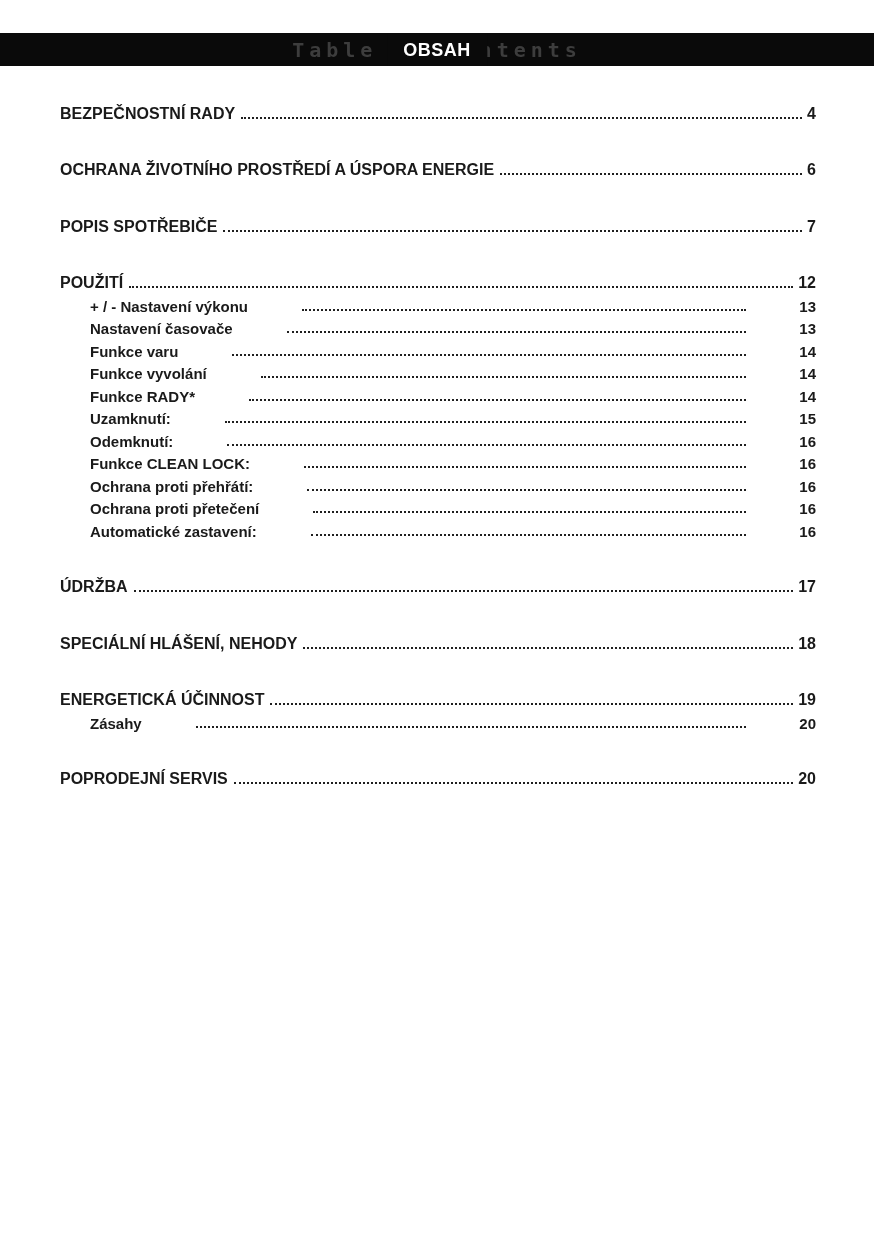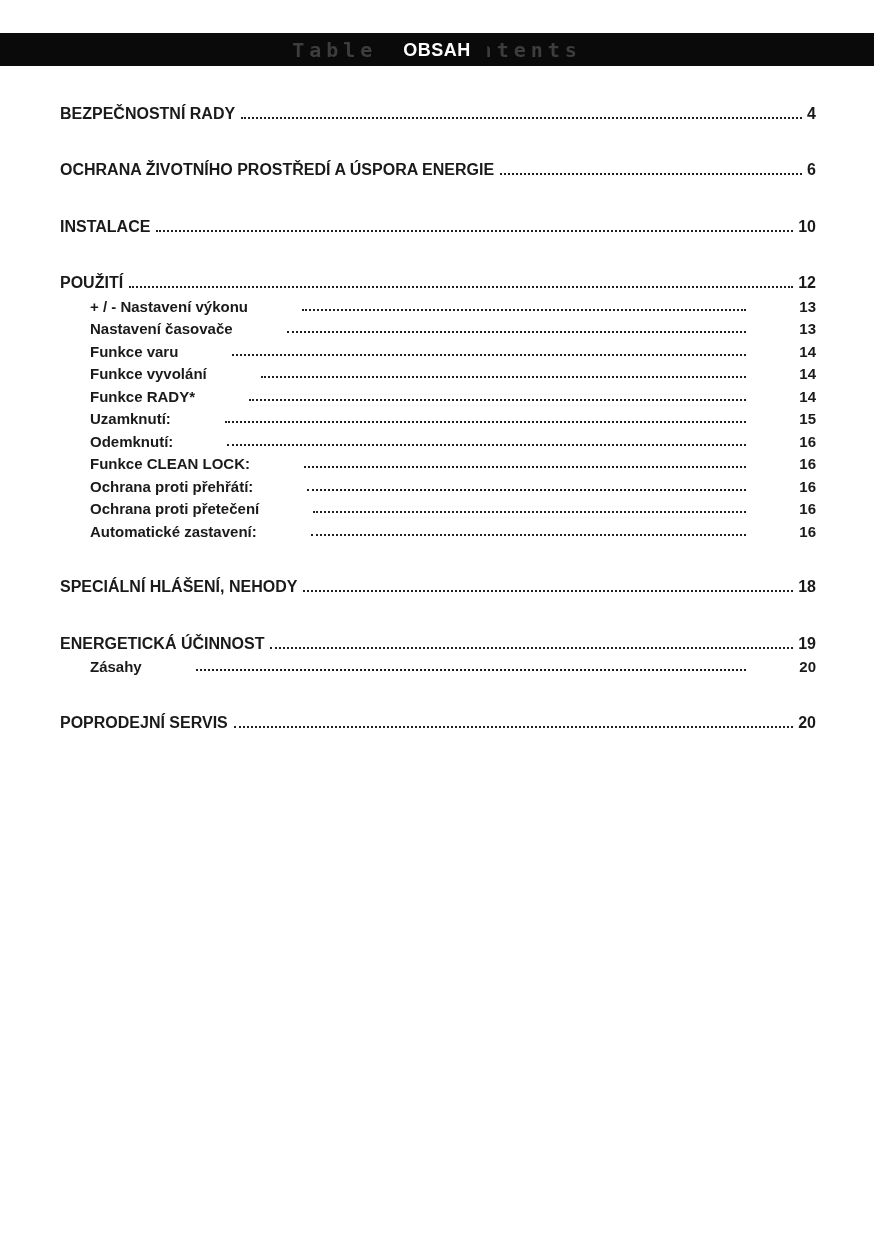--- a/index.html
+++ b/index.html
@@ -94,23 +94,23 @@
       <span class="toc-label">BEZPEČNOSTNÍ RADY</span>
       <span class="toc-leader"></span>
       <span class="toc-page">4</span>
     </div>
       <div class="toc-row level-0">
       <span class="toc-label">OCHRANA ŽIVOTNÍHO PROSTŘEDÍ A ÚSPORA ENERGIE</span>
       <span class="toc-leader"></span>
       <span class="toc-page">6</span>
     </div>
       <div class="toc-row level-0">
-      <span class="toc-label">INSTALACE</span>
+      <span class="toc-label">POPIS SPOTŘEBIČE</span>
       <span class="toc-leader"></span>
-      <span class="toc-page">10</span>
+      <span class="toc-page">7</span>
     </div>
       <div class="toc-row level-0">
       <span class="toc-label">POUŽITÍ</span>
       <span class="toc-leader"></span>
       <span class="toc-page">12</span>
     </div>
       <div class="toc-row level-1">
       <span class="toc-label">+ / - Nastavení výkonu</span>
       <span class="toc-leader"></span>
       <span class="toc-page">13</span>
@@ -159,20 +159,25 @@
       <span class="toc-label">Ochrana proti přetečení</span>
       <span class="toc-leader"></span>
       <span class="toc-page">16</span>
     </div>
       <div class="toc-row level-1">
       <span class="toc-label">Automatické zastavení:</span>
       <span class="toc-leader"></span>
       <span class="toc-page">16</span>
     </div>
       <div class="toc-row level-0">
+      <span class="toc-label">ÚDRŽBA</span>
+      <span class="toc-leader"></span>
+      <span class="toc-page">17</span>
+    </div>
+      <div class="toc-row level-0">
       <span class="toc-label">SPECIÁLNÍ HLÁŠENÍ, NEHODY</span>
       <span class="toc-leader"></span>
       <span class="toc-page">18</span>
     </div>
       <div class="toc-row level-0">
       <span class="toc-label">ENERGETICKÁ ÚČINNOST</span>
       <span class="toc-leader"></span>
       <span class="toc-page">19</span>
     </div>
       <div class="toc-row level-1">

